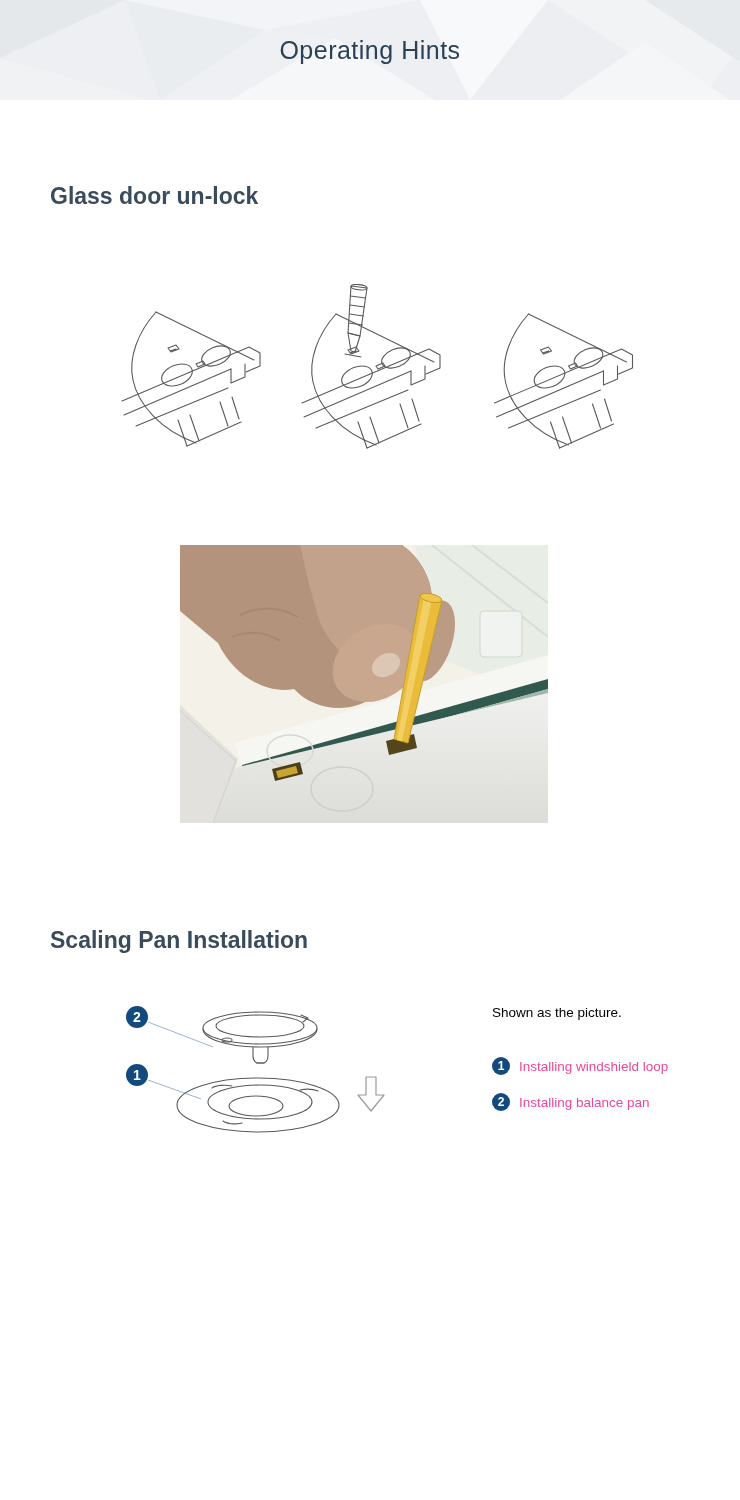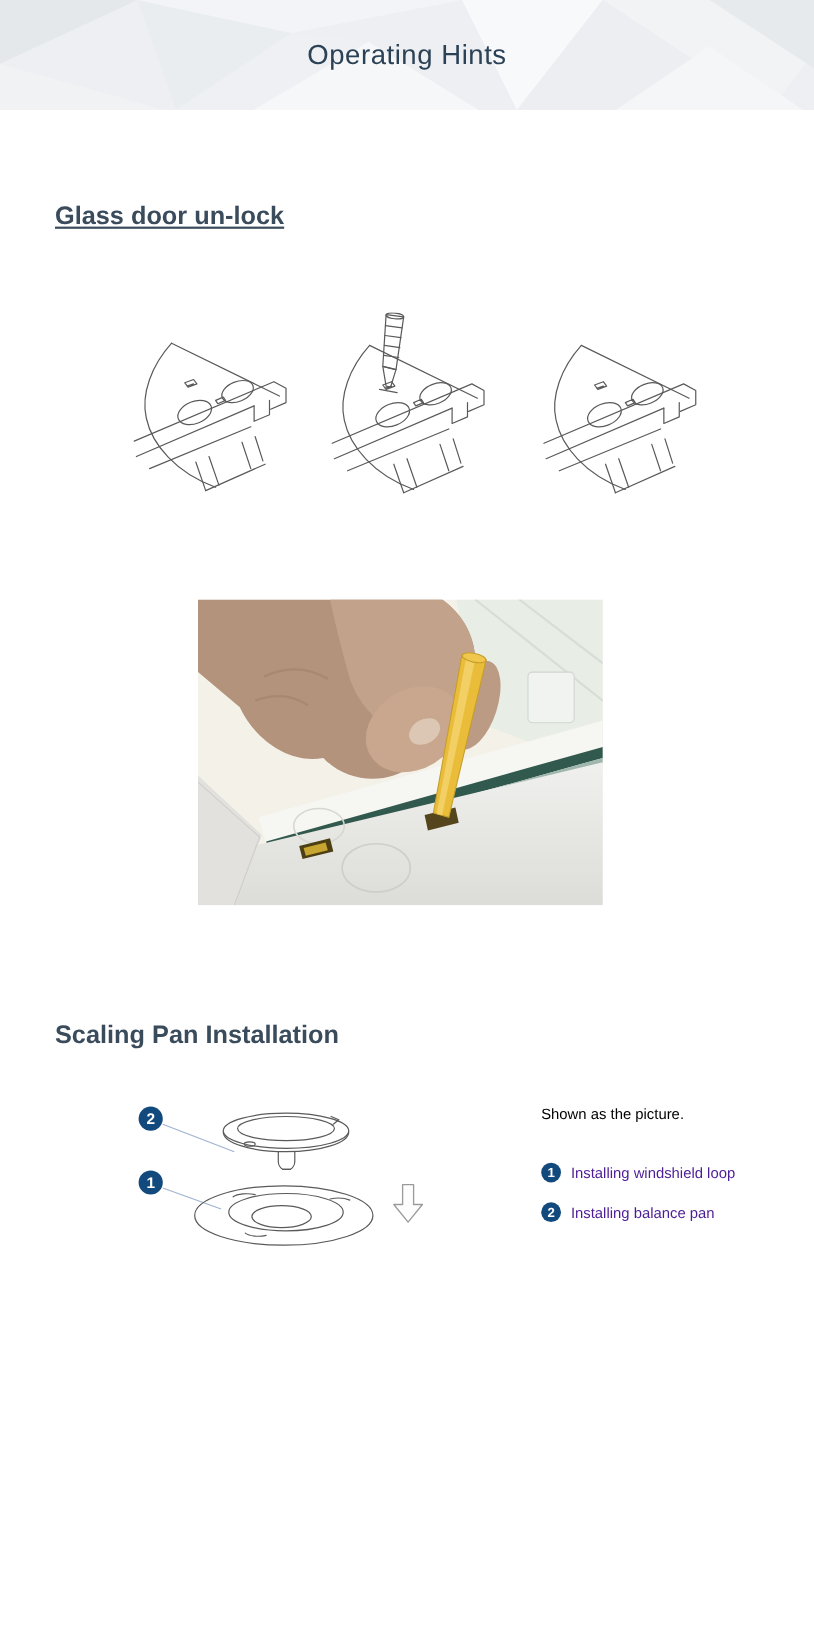--- a/index.html
+++ b/index.html
@@ -5,21 +5,21 @@
   html,body{margin:0;padding:0;background:#fff;}
   .page{position:relative;width:740px;height:1148px;background:#ffffff;overflow:hidden;
         font-family:"Liberation Sans",sans-serif;color:#3f3f3f;}
   
   .banner{position:absolute;left:0;top:0;width:740px;height:100px;background:#edeff2;}
   .banner svg{position:absolute;left:0;top:0;}
   .banner-title{position:absolute;left:0;top:36px;width:740px;text-align:center;
                 font-size:25px;letter-spacing:.5px;color:#2b4156;}
   
   .sec-heading{position:absolute;left:50px;font-size:23px;color:#3a4b5c;}
-  #heading-1{top:164px;text-decoration:underline;}
+  #heading-1{top:164px;}
   #heading-2{top:908px;}
   
   .illus{position:absolute;}
   #illus-1{left:120px;top:298px;}
   #illus-2{left:290px;top:284px;}
   #illus-3{left:490px;top:300px;}
   
   .body-par{position:absolute;left:105px;top:468px;width:550px;
             font-size:14px;line-height:19.5px;color:#3d3d3d;}
   
@@ -30,21 +30,21 @@
   #diagram{position:absolute;left:115px;top:995px;}
   .badge-num{font-size:14px;font-weight:bold;fill:#ffffff;}
   
   .caption{position:absolute;left:492px;top:1005px;font-size:13.5px;color:#000000;}
   .step{position:absolute;left:492px;display:flex;align-items:center;}
   #step-1{top:1057px;}
   #step-2{top:1093px;}
   .step-badge{width:18px;height:18px;border-radius:50%;background:#134a7d;color:#fff;
               font-size:12px;font-weight:bold;display:flex;align-items:center;justify-content:center;
               margin-right:9px;flex:0 0 auto;}
-  .step-label{font-size:13.5px;color:#4c1d95;white-space:nowrap;}
+  .step-label{font-size:13.5px;color:#ec4899;white-space:nowrap;}
   .ln{stroke:#5a5a5a;stroke-width:1.1;fill:none;stroke-linecap:round;stroke-linejoin:round;}
 </style>
 </head>
 <body>
 
 <div class="page">
 
   <div class="banner">
     <svg width="740" height="100" viewBox="0 0 740 100">
       <rect width="740" height="100" fill="#edeff2"></rect>

